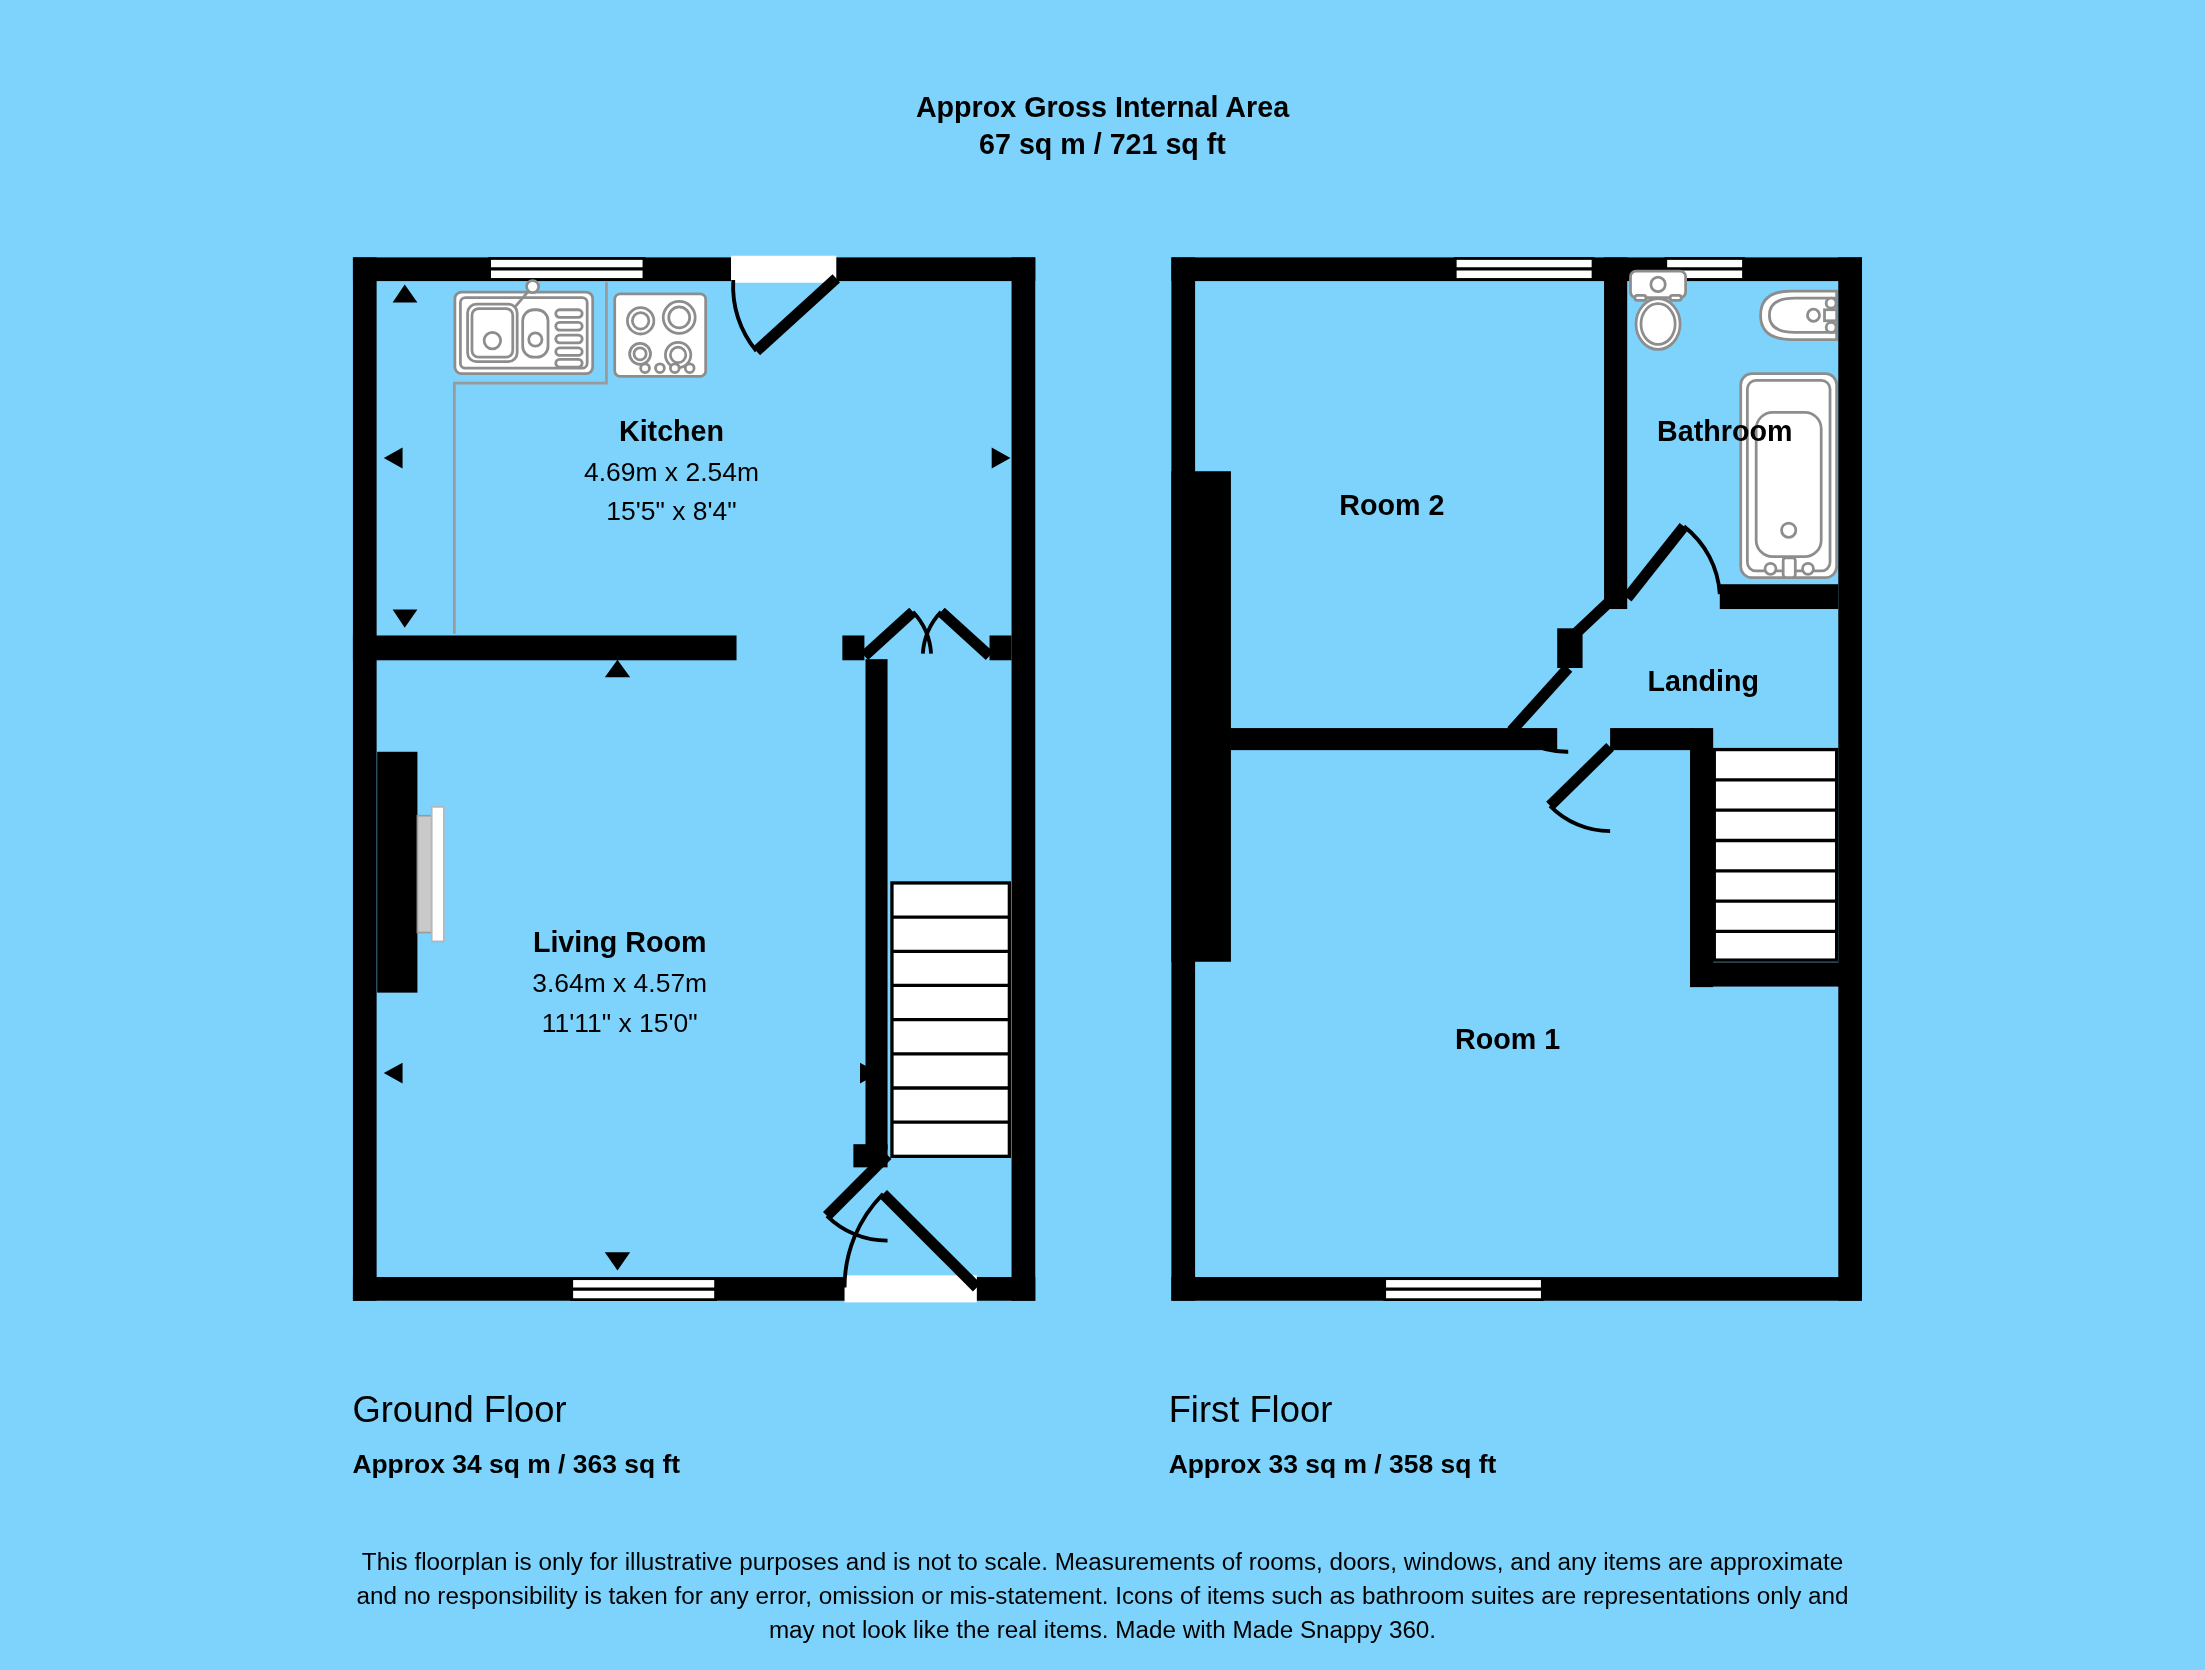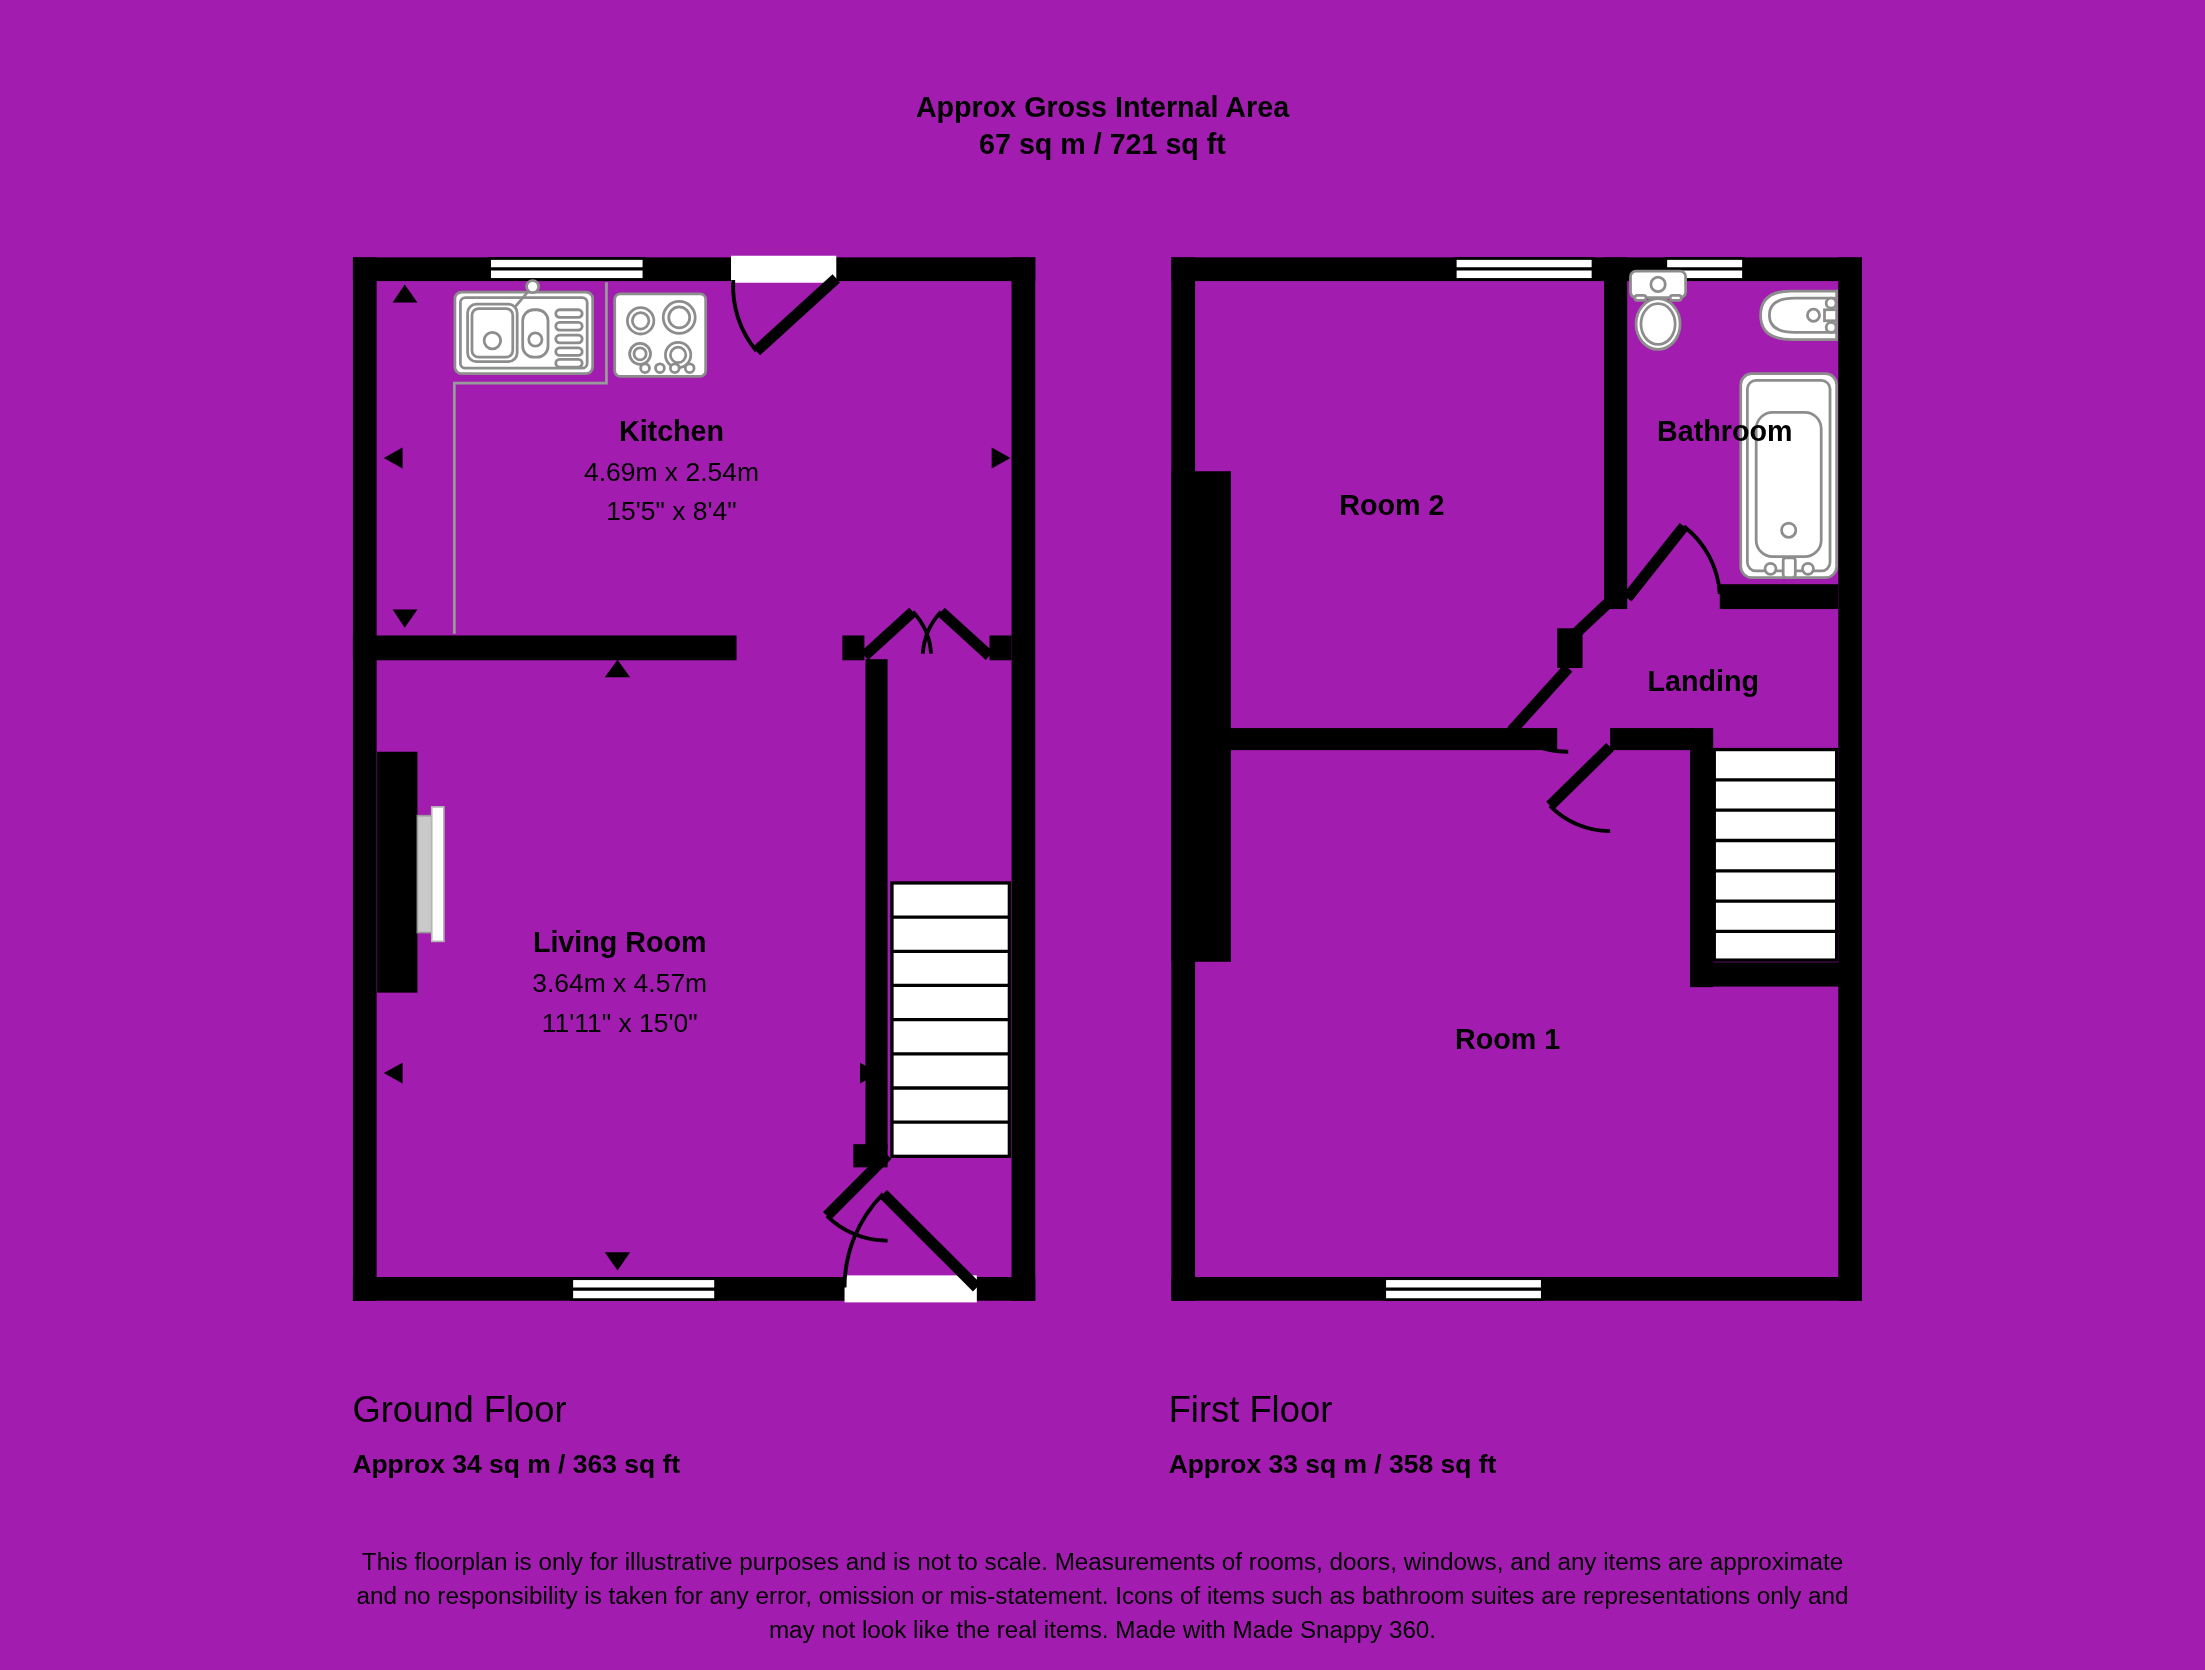--- a/index.html
+++ b/index.html
@@ -1,16 +1,16 @@
 <!DOCTYPE html>
 <html style="font-size:8.8px"><head>
 <meta charset="utf-8">
 <style>
   html,body{margin:0;padding:0;background:#ffffff;}
-  .page{position:relative;width:2205px;height:1670px;background:#a21caf;overflow:hidden;}
+  .page{position:relative;width:2205px;height:1670px;background:#7dd3fc;overflow:hidden;}
   svg text{fill:#000000;}
   .t-title{font:700 52px "Liberation Sans",sans-serif;}
   .t-room{font:700 52px "Liberation Sans",sans-serif;}
   .t-dim{font:400 48px "Liberation Sans",sans-serif;}
   .t-floor{font:400 66px "Liberation Sans",sans-serif;}
   .t-area{font:700 48px "Liberation Sans",sans-serif;}
   .t-disc{font:400 44px "Liberation Sans",sans-serif;}
   .wall{fill:#000000;}
   .leaf{stroke:#000000;stroke-width:20;stroke-linecap:butt;}
   .arc{stroke:#000000;stroke-width:7;fill:none;}

